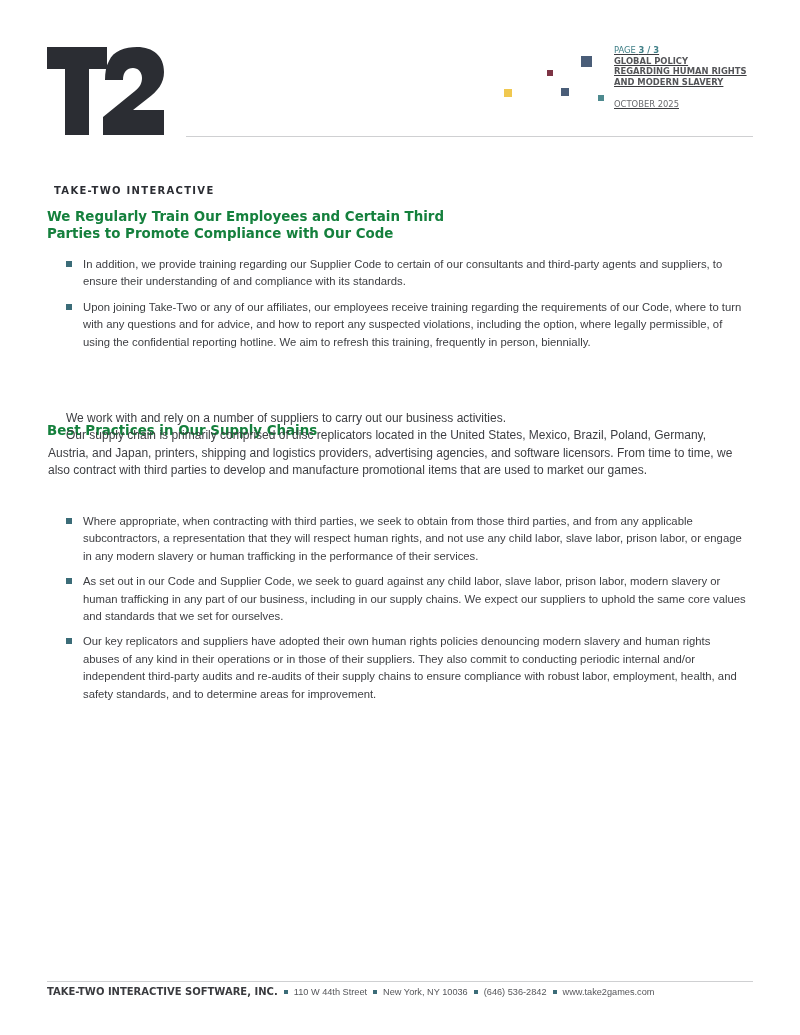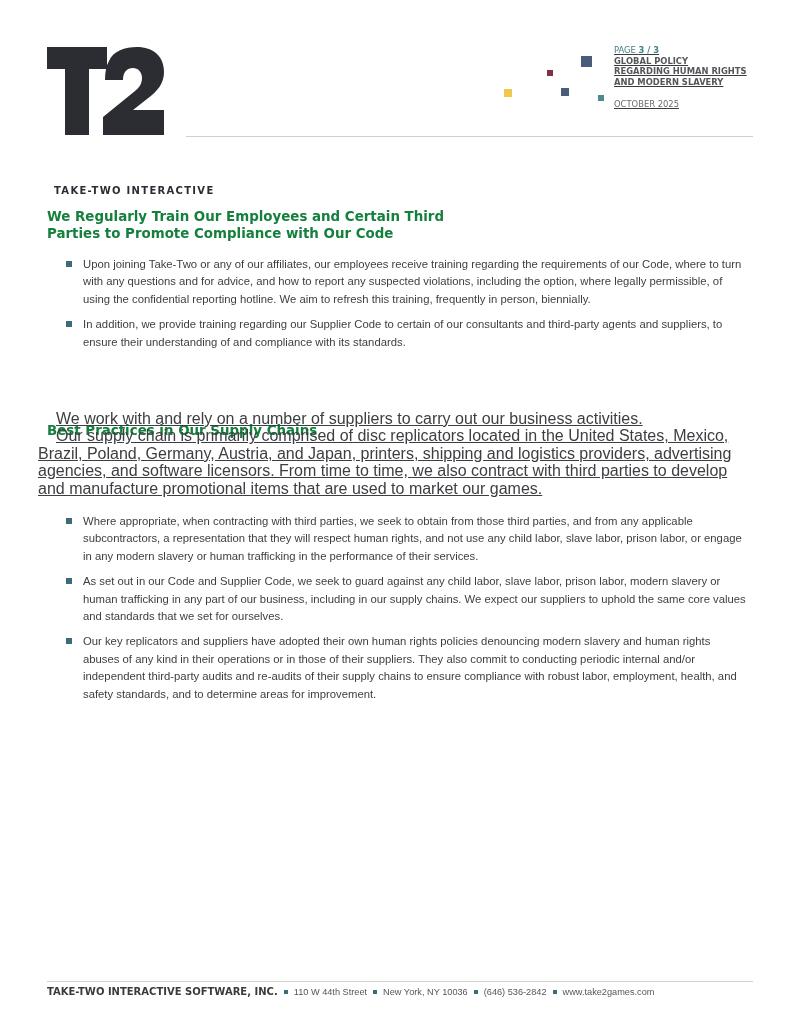--- a/index.html
+++ b/index.html
@@ -11,21 +11,21 @@
     .sq { position: absolute; }
     .page-meta { position: absolute; left: 614px; top: 45px; font-size: 8.4px; line-height: 10.6px; color: #3a3b3f; font-family: "DejaVu Sans", sans-serif; text-decoration: underline; }
     .page-meta .page-line { color: #3f7f87; }
     .page-meta .page-num { font-weight: bold; color: #3f7f87; }
     .page-meta .title { font-weight: bold; color: #555659; }
     .page-meta .date { color: #6a6b6e; margin-top: 12px; }
     h2 { position: absolute; left: 47px; margin: 0; font-size: 13.4px; line-height: 16.5px; font-weight: bold; color: #15803d; font-family: "DejaVu Sans", sans-serif; }
     .bullets { position: absolute; left: 66px; width: 680px; margin: 0; padding: 0; list-style: none; }
     .bullets li { position: relative; padding-left: 17px; font-size: 11.3px; line-height: 17.4px; color: #3d3e42; margin-bottom: 8px; }
     .bullets li::before { content: ""; position: absolute; left: 0; top: 5px; width: 6px; height: 6px; background: #3b6c78; }
-    .para { position: absolute; left: 38px; width: 700px; margin: 0; font-size: 16px; line-height: 17.4px; color: #3d3e42; text-decoration: underline; }
+    .para { position: absolute; left: 48px; width: 700px; margin: 0; font-size: 12px; line-height: 17.4px; color: #3d3e42; }
     .para p { margin: 0; text-indent: 18px; }
     .footer-rule { position: absolute; left: 47px; top: 981px; width: 706px; height: 1px; background: #cfd0d2; }
     .footer { position: absolute; left: 47px; top: 986px; font-size: 9.2px; color: #55565a; white-space: nowrap; }
     .footer .company { font-weight: bold; color: #3a3b3f; font-family: "DejaVu Sans", sans-serif; font-size: 10px; }
     .footer .sep { display: inline-block; width: 4px; height: 4px; background: #3b6c78; margin: 0 6px; vertical-align: middle; position: relative; top: -1px; }
   </style>
 </head>
 <body>
 
 <div class="logo">
@@ -51,22 +51,22 @@
   <div class="title">AND MODERN SLAVERY</div>
   <div class="date">OCTOBER 2025</div>
 </div>
 
 <h2 style="top:209px;">
   <span>We Regularly Train Our Employees and Certain Third</span><br>
   <span>Parties to Promote Compliance with Our Code</span>
 </h2>
 
 <ul class="bullets" style="top:256px;">
+  <li>In addition, we provide training regarding our Supplier Code to certain of our consultants and third-party agents and suppliers, to ensure their understanding of and compliance with its standards.</li>
   <li>Upon joining Take-Two or any of our affiliates, our employees receive training regarding the requirements of our Code, where to turn with any questions and for advice, and how to report any suspected violations, including the option, where legally permissible, of using the confidential reporting hotline. We aim to refresh this training, frequently in person, biennially.</li>
-  <li>In addition, we provide training regarding our Supplier Code to certain of our consultants and third-party agents and suppliers, to ensure their understanding of and compliance with its standards.</li>
 </ul>
 
 <h2 style="top:381px;margin-top:42px;">Best Practices in Our Supply Chains</h2>
 
 <div class="para" style="top:410px;">
   <p>We work with and rely on a number of suppliers to carry out our business activities.</p>
   <p>Our supply chain is primarily comprised of disc replicators located in the United States, Mexico, Brazil, Poland, Germany, Austria, and Japan, printers, shipping and logistics providers, advertising agencies, and software licensors. From time to time, we also contract with third parties to develop and manufacture promotional items that are used to market our games.</p>
 </div>
 
 <ul class="bullets" style="top:513px;">

